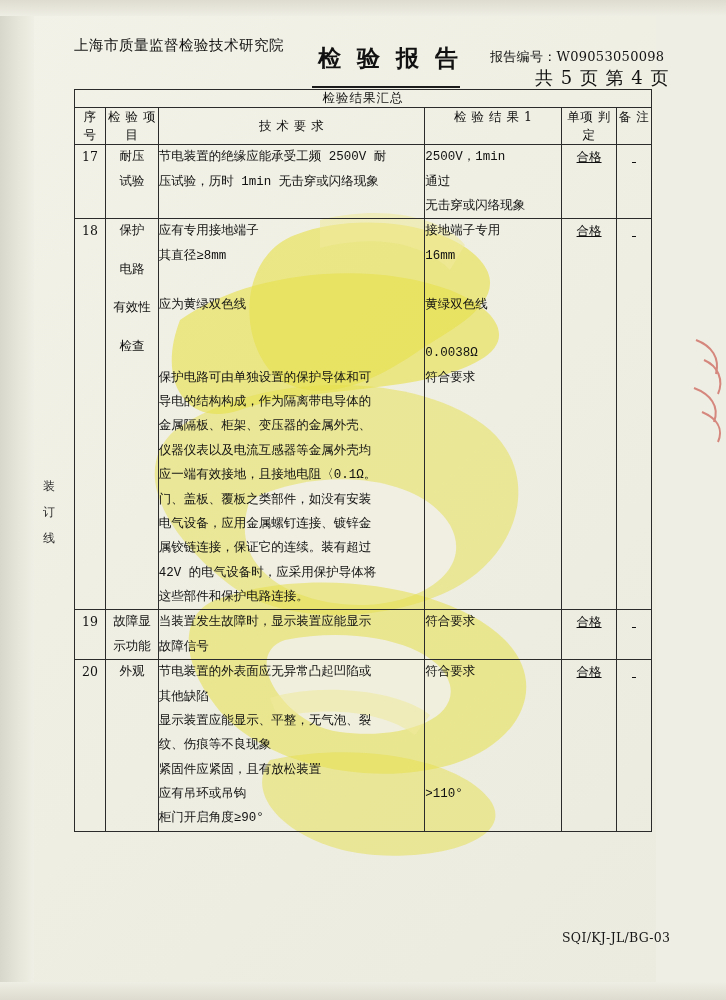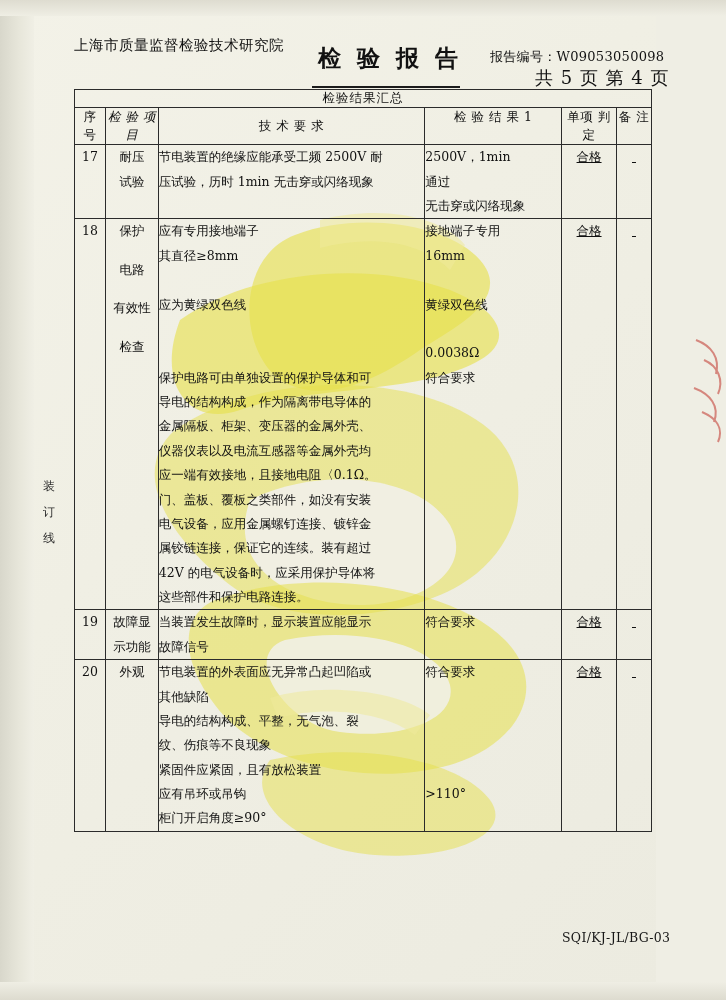--- a/index.html
+++ b/index.html
@@ -90,32 +90,32 @@
     margin-top:24px;
   }
   .cap{
     text-align:center;font-size:13px;padding:3px 0 4px 0;letter-spacing:1px;
   }
   .hd{
     text-align:center;font-size:12.5px;line-height:1.45;padding:3px 2px;
     letter-spacing:.5px;
   }
   .c-no{width:30px;}
-  .c-item{width:52px;font-style:italic;}
+  .c-item{width:52px;}
   .c-req{width:266px;}
   .c-res{width:136px;}
   .c-judge{width:54px;}
   .c-note{width:34px;}
 
   .cell-pad{padding:6px 5px 8px 6px;line-height:1.95;}
   .cell-center{text-align:center;}
   .cell-item{padding:6px 3px;line-height:1.95;text-align:center;}
   .cell-res{padding:6px 4px;line-height:1.95;}
   .cell-judge{padding:6px 3px;line-height:1.9;text-align:center;text-decoration:underline;}
-  .lines span{display:block;}
+  .lines span{display:block;font-family:Liberation Mono, monospace;}
   .spacer-line{display:block;height:14px;}
 </style>
 </head>
 <body>
 
 <div class="page">
   <div class="paper-edge-left"></div>
   <div class="paper-edge-top"></div>
   <div class="paper-edge-bottom"></div>
 
@@ -264,21 +264,21 @@
       </tr>
 
       <tr>
         <td class="cell-pad cell-center">20</td>
         <td class="cell-item lines">
           <span>外观</span>
         </td>
         <td class="cell-pad lines">
           <span>节电装置的外表面应无异常凸起凹陷或</span>
           <span>其他缺陷</span>
-          <span>导电的结构构成、平整，无气泡、裂</span>
+          <span>显示装置应能显示、平整，无气泡、裂</span>
           <span>纹、伤痕等不良现象</span>
           <span>紧固件应紧固，且有放松装置</span>
           <span>应有吊环或吊钩</span>
           <span>柜门开启角度≥90°</span>
         </td>
         <td class="cell-res lines">
           <span>符合要求</span>
           <span>&nbsp;</span>
           <span>&nbsp;</span>
           <span>&nbsp;</span>

